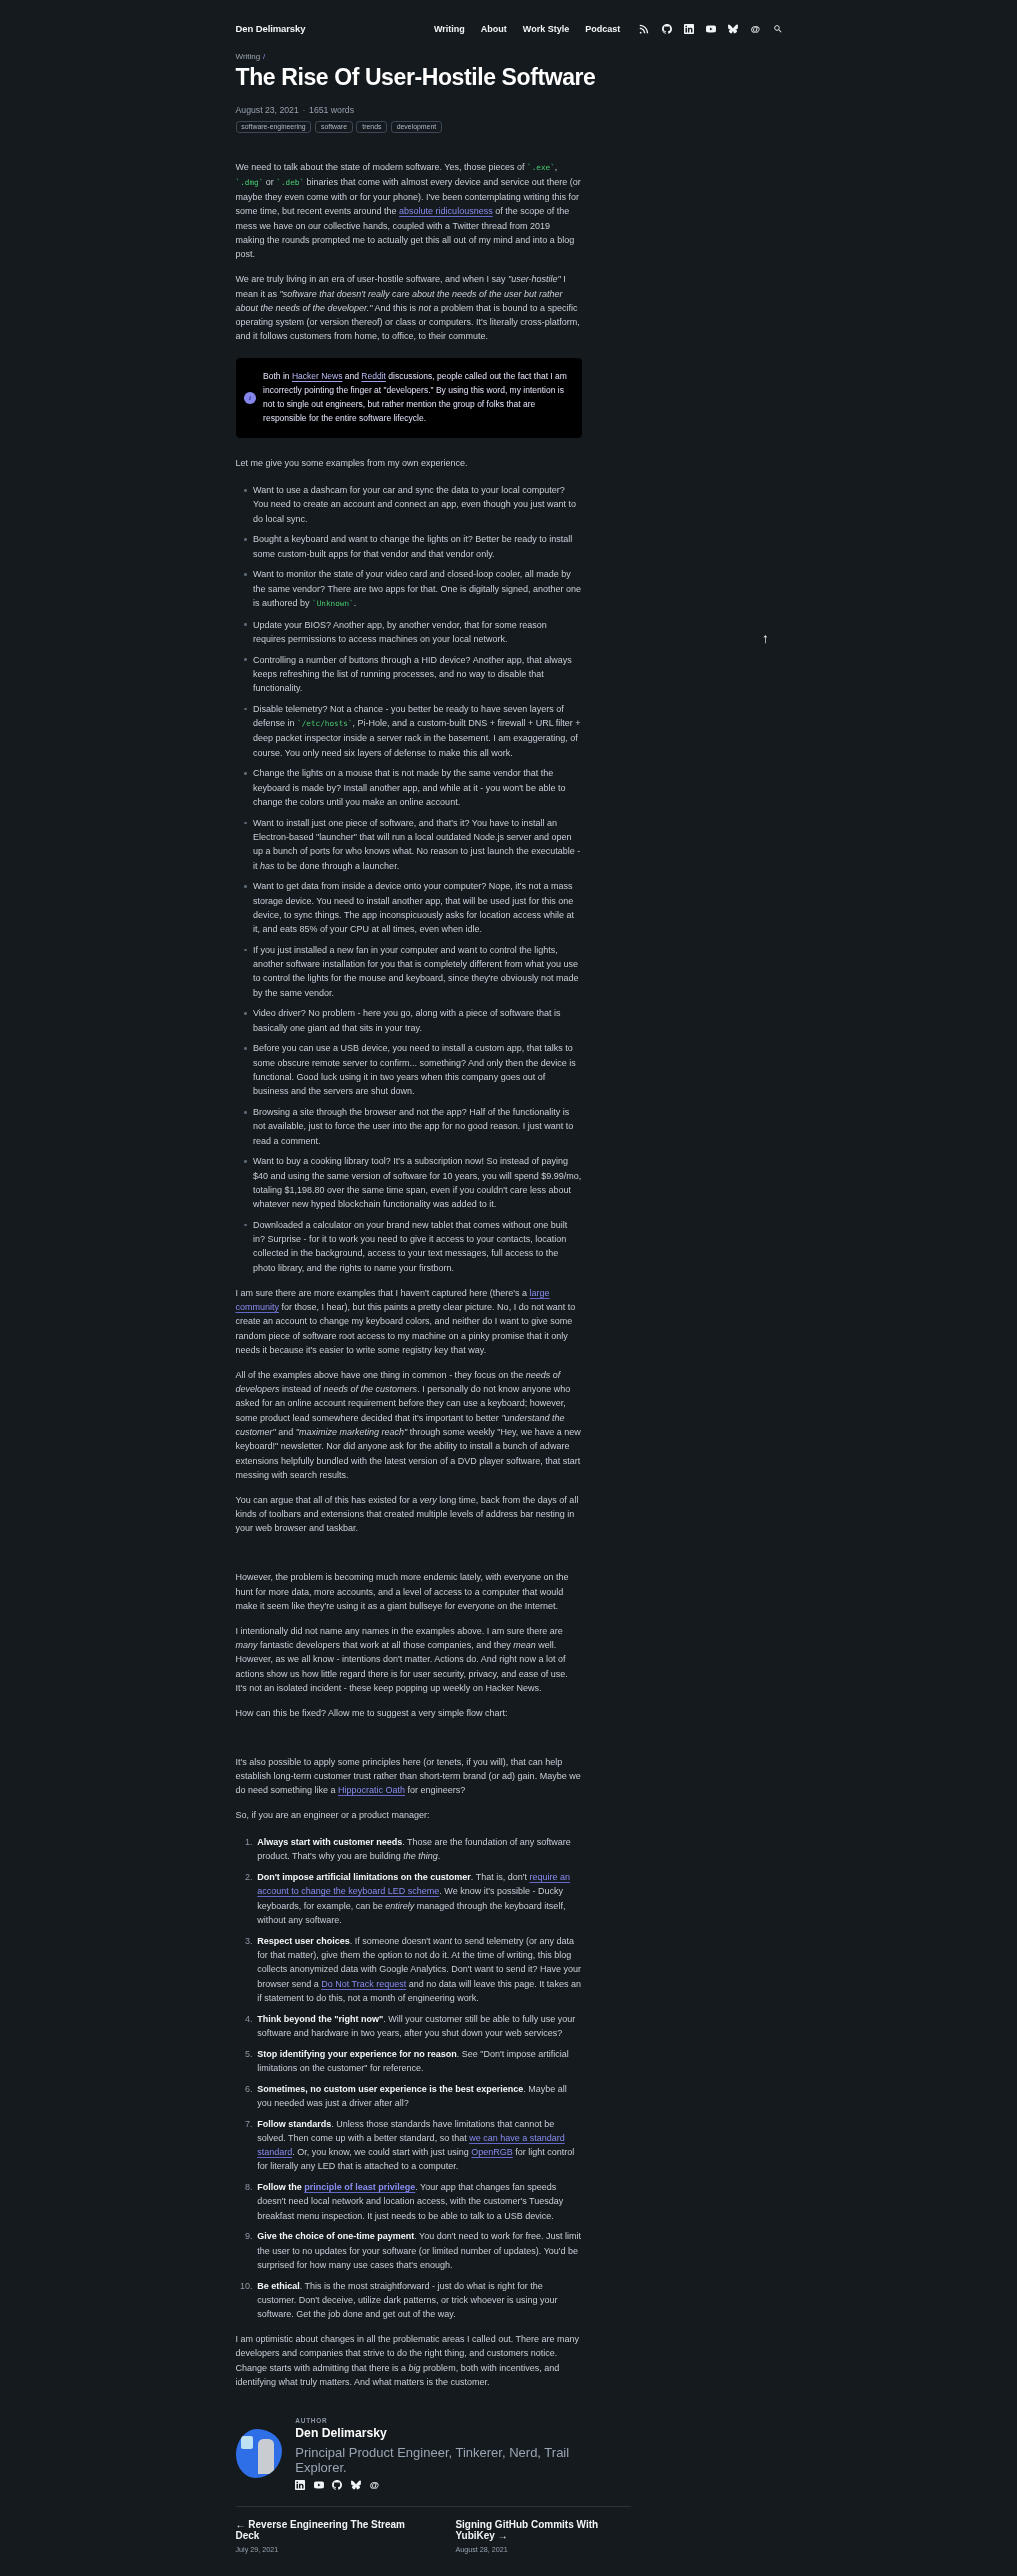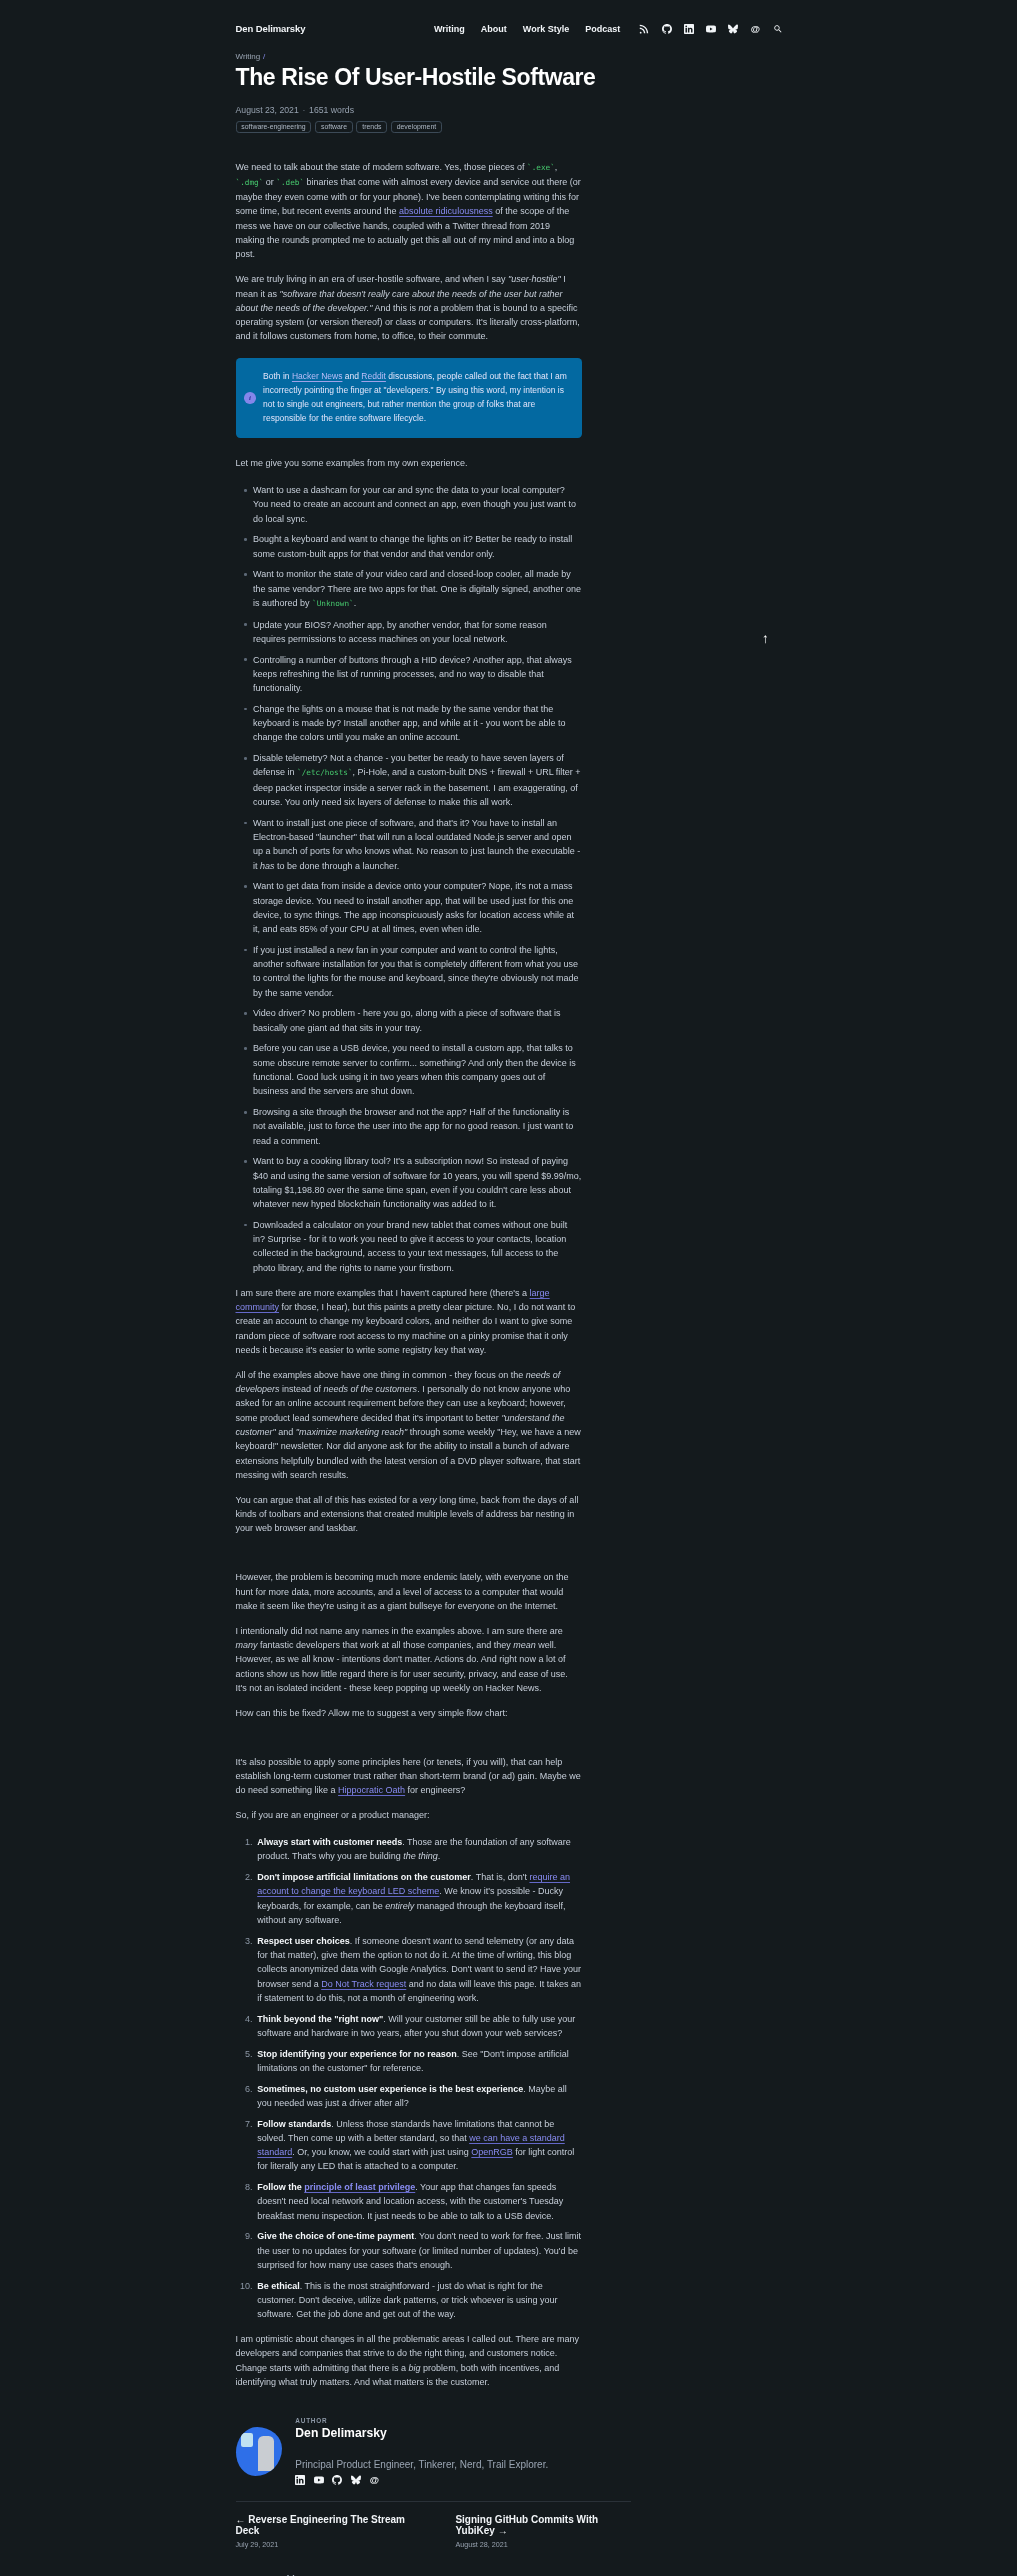--- a/index.html
+++ b/index.html
@@ -40,21 +40,21 @@
   em { font-style:italic; }
   strong { color:#f4f7fa; font-weight:700; }
   code {
     font-family:"DejaVu Sans Mono", monospace;
     font-size:7.7px; color:#46c76d;
   }
   .inline-link { color:#898cf2; text-decoration:underline; text-underline-offset:1.6px; text-decoration-color:#6468c9; }
   .inline-link.strong { font-weight:700; }
 
   .callout {
-    background:#0369a1; border-radius:4.2px;
+    background:#000000; border-radius:4.2px;
     margin:13.8px 0 18px; padding:12.7px 13.8px 12.7px 8.5px;
     display:flex; align-items:center; gap:7.4px;
     color:#e3e5fb; font-size:8.5px; line-height:13.8px;
   }
   .callout .info-icon {
     flex:0 0 auto; width:11.7px; height:11.7px; border-radius:50%;
     background:#8486ea; color:#2e2b96; font-weight:700; font-size:6.9px;
     display:flex; align-items:center; justify-content:center;
     font-family:"Liberation Serif", serif; font-style:italic;
   }
@@ -75,21 +75,21 @@
   .author-card { margin-top:27.6px; display:flex; gap:13.8px; align-items:center; width:346px; }
   .avatar {
     flex:0 0 auto; width:46px; height:49px; background:#2e6fe8;
     border-radius:46% 54% 58% 42% / 52% 44% 56% 48%;
     position:relative; overflow:hidden;
   }
   .avatar::before { content:""; position:absolute; left:5.3px; top:6.4px; width:12.7px; height:13.8px; background:#bfe2f2; border-radius:2.1px; }
   .avatar::after { content:""; position:absolute; right:7.4px; top:9.5px; width:16px; height:35px; background:#c9cdd2; border-radius:5.3px 5.3px 0 0; }
   .author-label { font-size:6.4px; letter-spacing:0.8px; color:#8d98a7; font-weight:700; }
   .author-name { font-size:12.2px; font-weight:800; color:#ffffff; margin-top:2.1px; }
-  .author-bio { font-size:10px; color:#9aa5b3; margin-top:19px; }
+  .author-bio { font-size:13px; color:#9aa5b3; margin-top:5px; }
   .author-icons { display:flex; gap:8.5px; margin-top:5.3px; }
 
   
   .site-footer { margin-top:16px; width:395px; }
   .footer-rule { border:none; border-top:0.5px solid #2a3138; margin-bottom:11.7px; }
   .post-nav { display:flex; justify-content:space-between;gap:46px; }
   .post-nav .pn-title { font-size:10px; font-weight:700; color:#f2f5f8; }
   .post-nav .pn-date { font-size:7.2px; color:#96a1af; margin-top:4.2px; }
   .pn-next { text-align:left; }
   .pn-arrow { color:#f2f5f8; }
@@ -172,22 +172,22 @@
           <span class="info-icon">i</span>
           <div>Both in <a class="inline-link">Hacker News</a> and <a class="inline-link">Reddit</a> discussions, people called out the fact that I am incorrectly pointing the finger at "developers." By using this word, my intention is not to single out engineers, but rather mention the group of folks that are responsible for the entire software lifecycle.</div>
         </div>
         <p>Let me give you some examples from my own experience.</p>
         <ul>
           <li>Want to use a dashcam for your car and sync the data to your local computer? You need to create an account and connect an app, even though you just want to do local sync.</li>
           <li>Bought a keyboard and want to change the lights on it? Better be ready to install some custom-built apps for that vendor and that vendor only.</li>
           <li>Want to monitor the state of your video card and closed-loop cooler, all made by the same vendor? There are two apps for that. One is digitally signed, another one is authored by <code>`Unknown`</code>.</li>
           <li>Update your BIOS? Another app, by another vendor, that for some reason requires permissions to access machines on your local network.</li>
           <li>Controlling a number of buttons through a HID device? Another app, that always keeps refreshing the list of running processes, and no way to disable that functionality.</li>
+          <li>Disable telemetry? Not a chance - you better be ready to have seven layers of defense in <code>`/etc/hosts`</code>, Pi-Hole, and a custom-built DNS + firewall + URL filter + deep packet inspector inside a server rack in the basement. I am exaggerating, of course. You only need six layers of defense to make this all work.</li>
           <li>Change the lights on a mouse that is not made by the same vendor that the keyboard is made by? Install another app, and while at it - you won't be able to change the colors until you make an online account.</li>
-          <li>Disable telemetry? Not a chance - you better be ready to have seven layers of defense in <code>`/etc/hosts`</code>, Pi-Hole, and a custom-built DNS + firewall + URL filter + deep packet inspector inside a server rack in the basement. I am exaggerating, of course. You only need six layers of defense to make this all work.</li>
           <li>Want to install just one piece of software, and that's it? You have to install an Electron-based "launcher" that will run a local outdated Node.js server and open up a bunch of ports for who knows what. No reason to just launch the executable - it <em>has</em> to be done through a launcher.</li>
           <li>Want to get data from inside a device onto your computer? Nope, it's not a mass storage device. You need to install another app, that will be used just for this one device, to sync things. The app inconspicuously asks for location access while at it, and eats 85% of your CPU at all times, even when idle.</li>
           <li>If you just installed a new fan in your computer and want to control the lights, another software installation for you that is completely different from what you use to control the lights for the mouse and keyboard, since they're obviously not made by the same vendor.</li>
           <li>Video driver? No problem - here you go, along with a piece of software that is basically one giant ad that sits in your tray.</li>
           <li>Before you can use a USB device, you need to install a custom app, that talks to some obscure remote server to confirm... something? And only then the device is functional. Good luck using it in two years when this company goes out of business and the servers are shut down.</li>
           <li>Browsing a site through the browser and not the app? Half of the functionality is not available, just to force the user into the app for no good reason. I just want to read a comment.</li>
           <li>Want to buy a cooking library tool? It's a subscription now! So instead of paying $40 and using the same version of software for 10 years, you will spend $9.99/mo, totaling $1,198.80 over the same time span, even if you couldn't care less about whatever new hyped blockchain functionality was added to it.</li>
           <li>Downloaded a calculator on your brand new tablet that comes without one built in? Surprise - for it to work you need to give it access to your contacts, location collected in the background, access to your text messages, full access to the photo library, and the rights to name your firstborn.</li>
         </ul>
         <p>I am sure there are more examples that I haven't captured here (there's a <a class="inline-link">large community</a> for those, I hear), but this paints a pretty clear picture. No, I do not want to create an account to change my keyboard colors, and neither do I want to give some random piece of software root access to my machine on a pinky promise that it only needs it because it's easier to write some registry key that way.</p>

